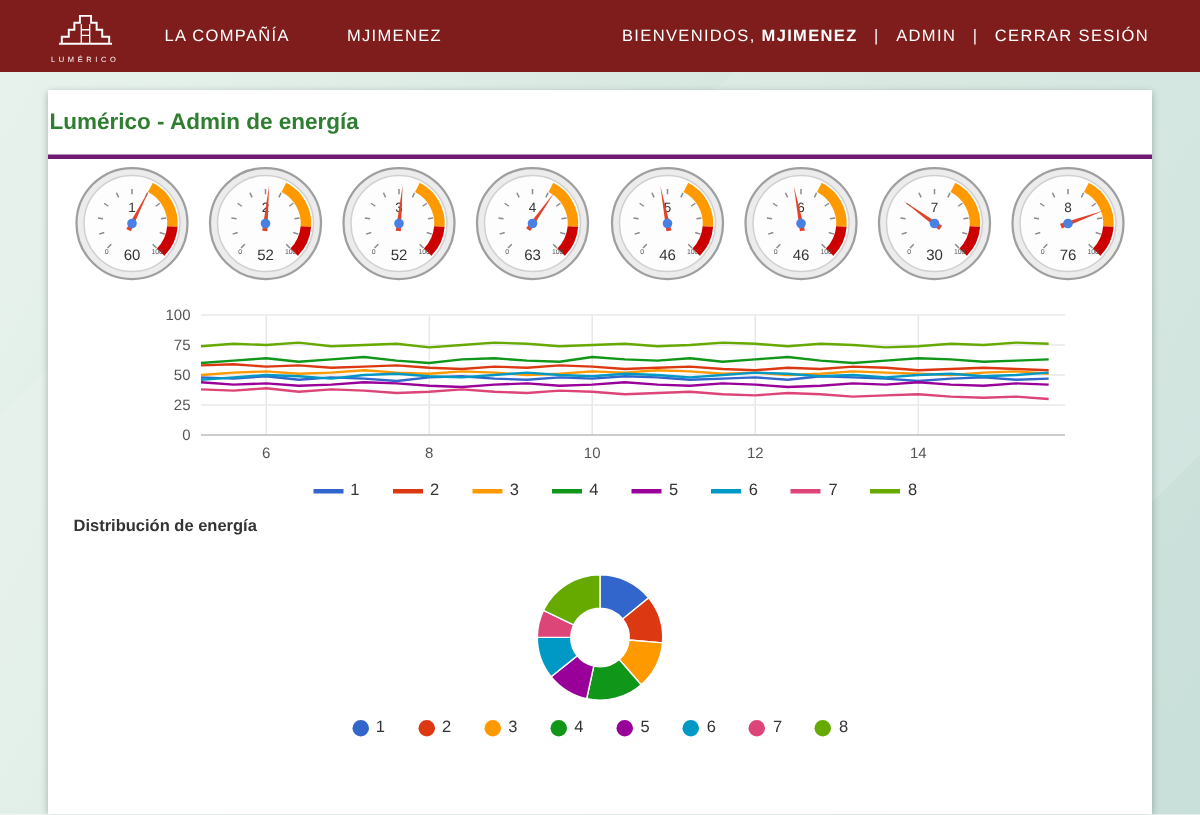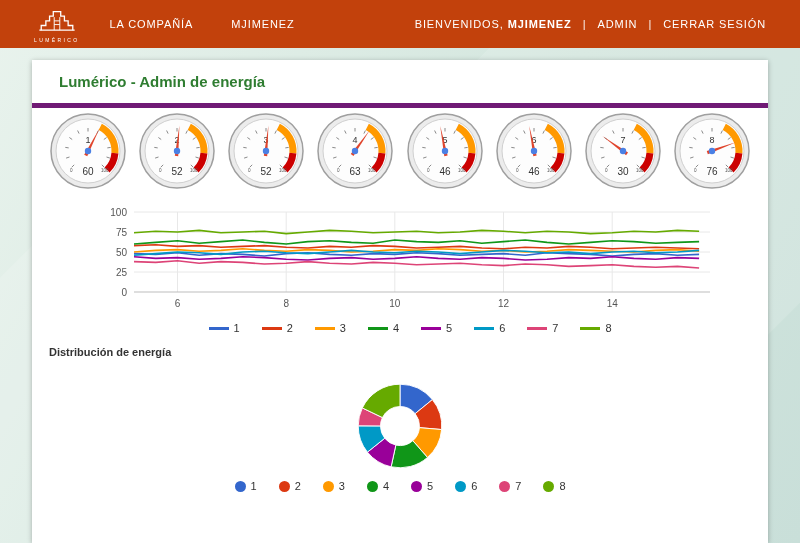--- a/index.html
+++ b/index.html
@@ -1,29 +1,29 @@
 <!DOCTYPE html>
 <html><head>
 <meta charset="utf-8">
 <style>
   *{margin:0;padding:0;box-sizing:border-box}
   html,body{width:800px;height:543px;overflow:hidden}
   body{font-family:"Liberation Sans",sans-serif;background:linear-gradient(120deg,#e9f3ed 0%,#d3e6de 55%,#c9dfd9 100%);position:relative}
   .bg-deco1{position:absolute;left:-140px;bottom:-200px;width:460px;height:460px;background:rgba(255,255,255,.16);transform:rotate(45deg)}
   .bg-deco2{position:absolute;right:-160px;top:-140px;width:400px;height:400px;background:rgba(255,255,255,.14);transform:rotate(45deg)}
-  .navbar{position:relative;z-index:3;height:48px;background:#c2410c;display:flex;align-items:center;padding:0 34px;color:#fff}
+  .navbar{position:relative;z-index:3;height:48px;background:#7f1d1d;display:flex;align-items:center;padding:0 34px;color:#fff}
   .brand{display:flex;flex-direction:column;align-items:center;margin-right:30px;cursor:pointer}
   .brand-text{font-size:5px;letter-spacing:2.4px;margin-top:1px;color:#fff}
   .nav-link{color:#fff;text-decoration:none;font-size:11px;letter-spacing:.9px;margin-right:38px;cursor:pointer}
   .nav-right{margin-left:auto;display:flex;align-items:center;font-size:11px;letter-spacing:.9px;white-space:nowrap}
   .nav-right a{color:#fff;text-decoration:none;cursor:pointer}
   .nav-right b{font-weight:bold}
   .sep{margin:0 11px;opacity:.95}
   .card{position:absolute;z-index:2;left:32px;right:32px;top:60px;bottom:0;background:#fff;box-shadow:0 1px 5px rgba(0,0,0,.28)}
-  .page-title{color:#2f7d31;font-size:15px;font-weight:bold;padding:13px 27px;border-bottom:5px solid #701a75}
+  .page-title{color:#2f7d31;font-size:15px;font-weight:bold;padding:13px 1px;border-bottom:3px solid #701a75}
   .section-title{font-size:11px;font-weight:bold;color:#333;padding:12px 17px 4px}
   .gauges{display:flex;justify-content:space-between;padding:4px 13px 0}
   .gauge{width:86px;display:flex;justify-content:center}
   .chart-wrap{margin:14px 0 0 66px;width:624px}
   .legend-row{display:flex;justify-content:center;align-items:center;margin-top:2px}
   .legend-item{display:inline-flex;align-items:center;margin:0 11px}
   .legend-line{width:20px;height:3px;display:inline-block;margin-right:5px}
   .legend-dot{width:11px;height:11px;border-radius:50%;display:inline-block;margin-right:5px}
   .legend-label{font-size:11px;color:#333}
   .donut-wrap{margin-top:12px;display:flex;flex-direction:column;align-items:center}

